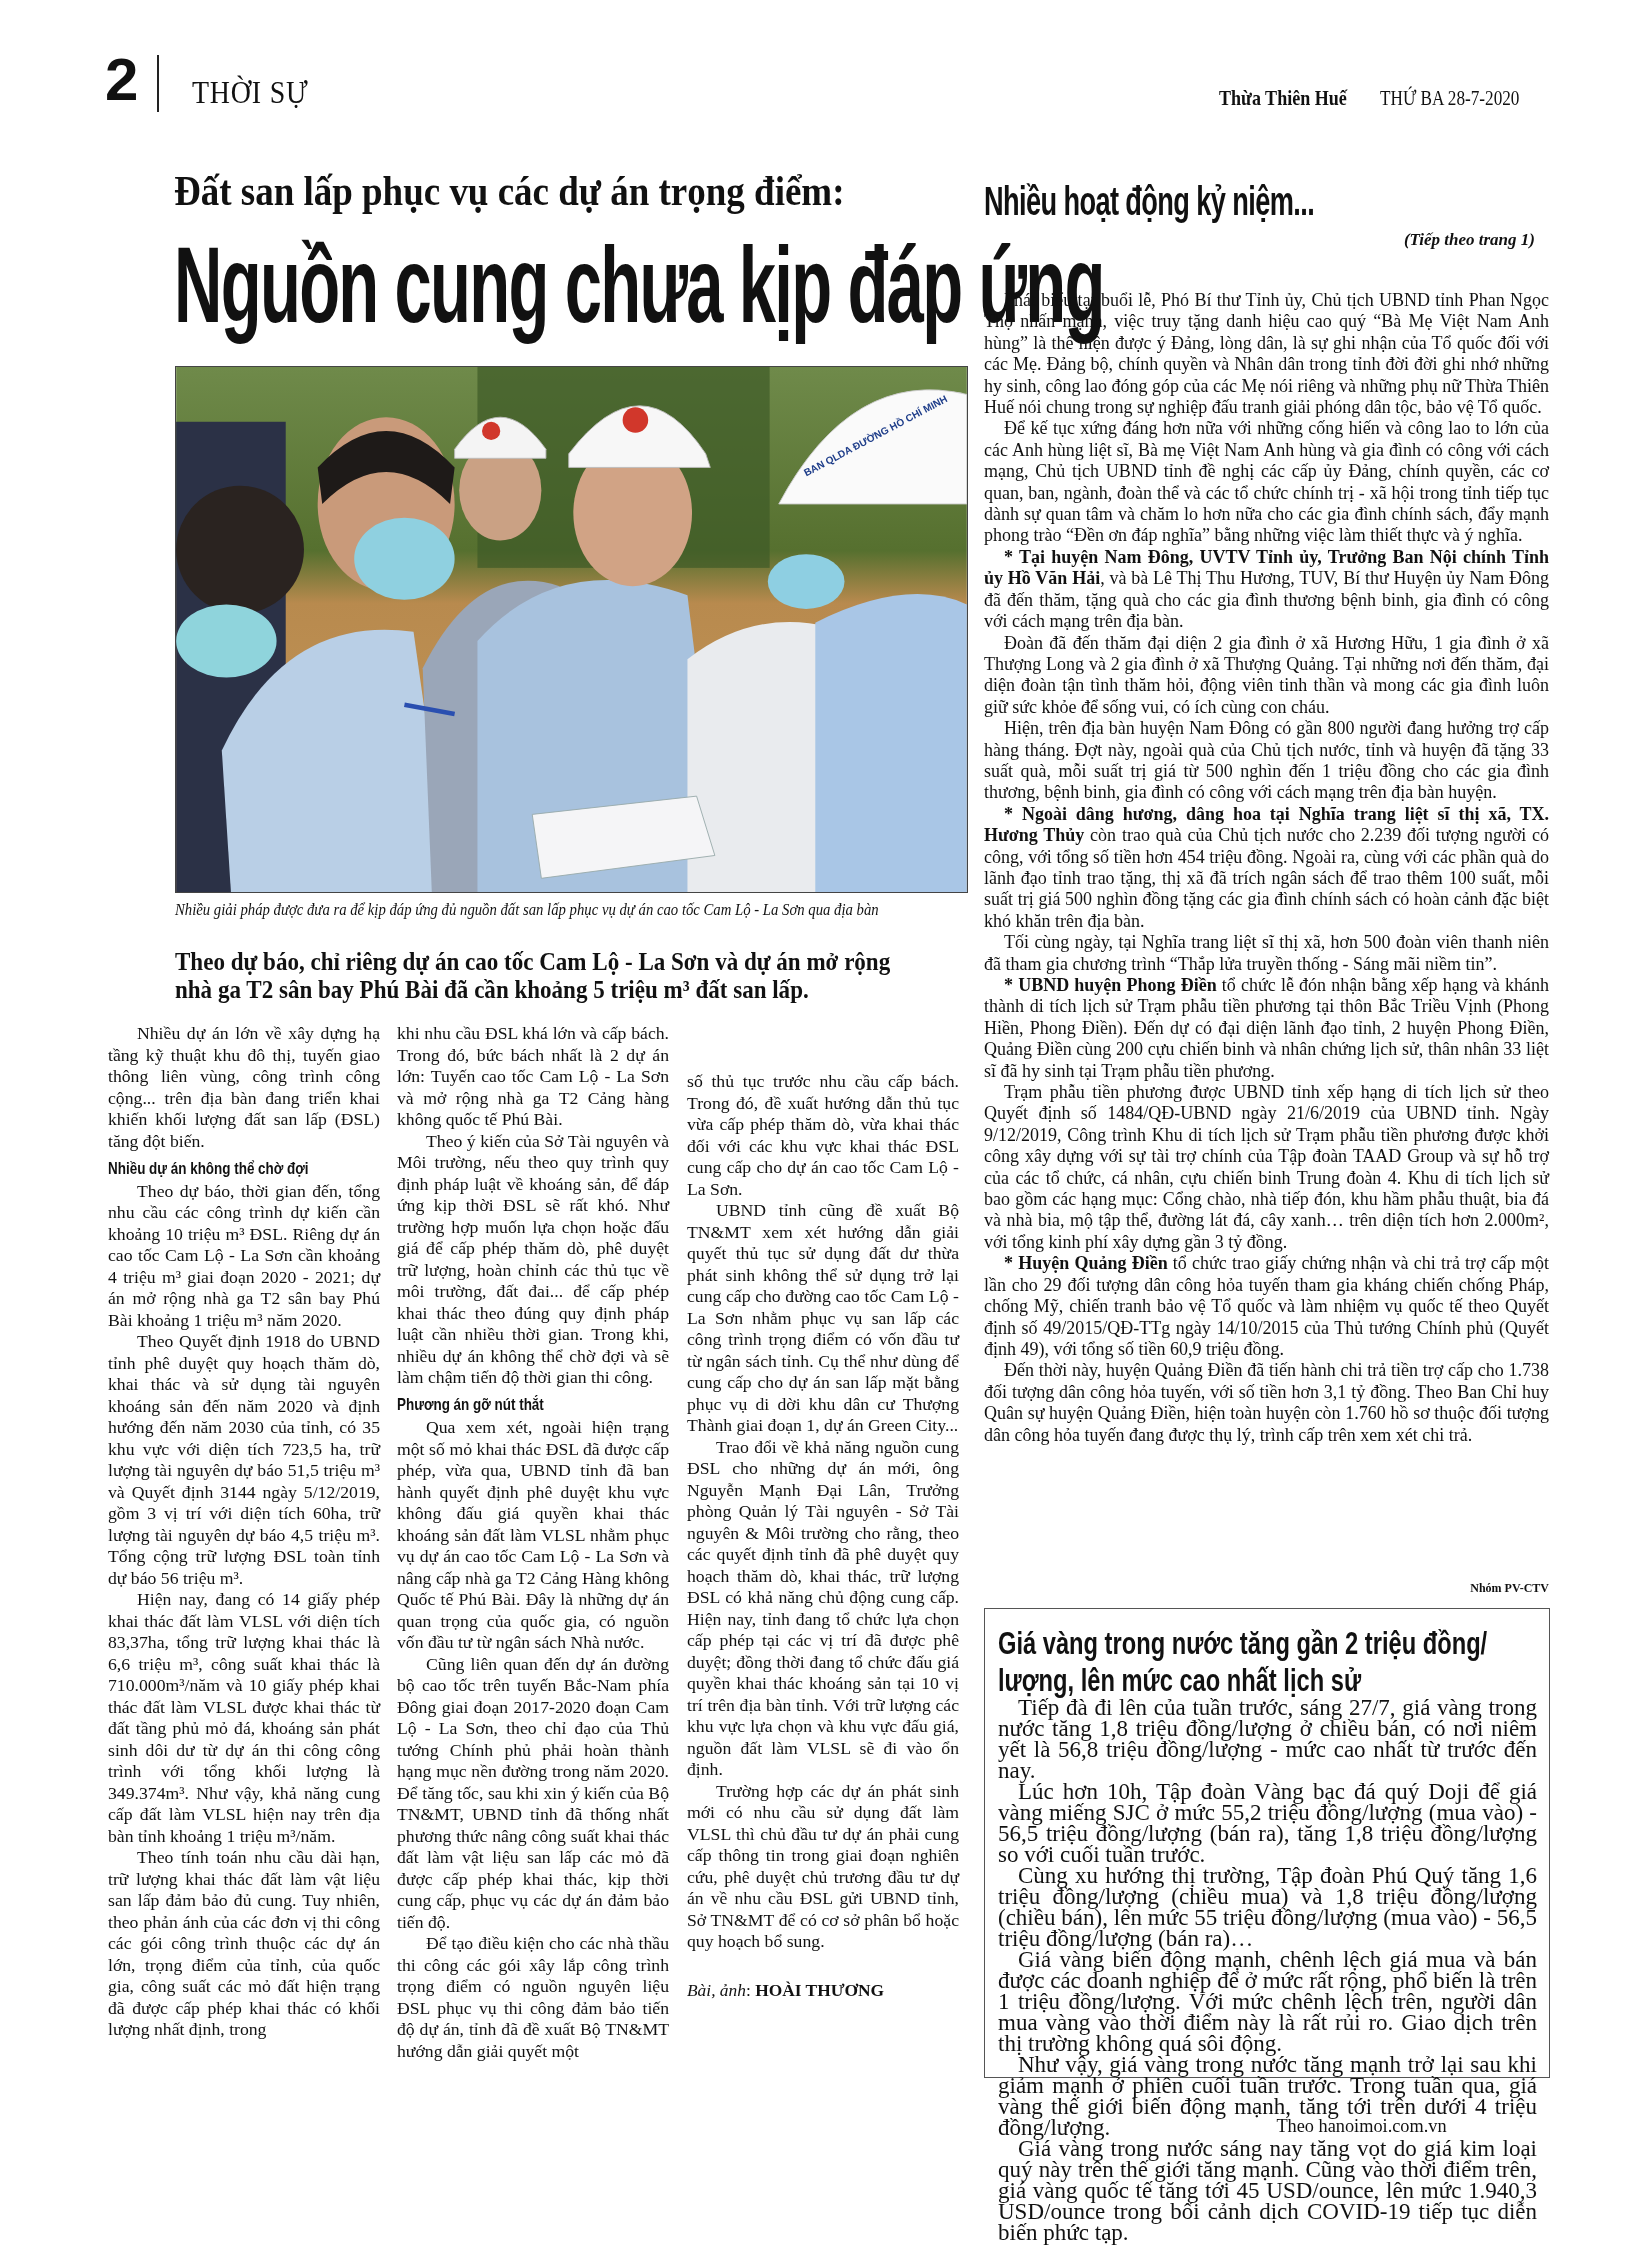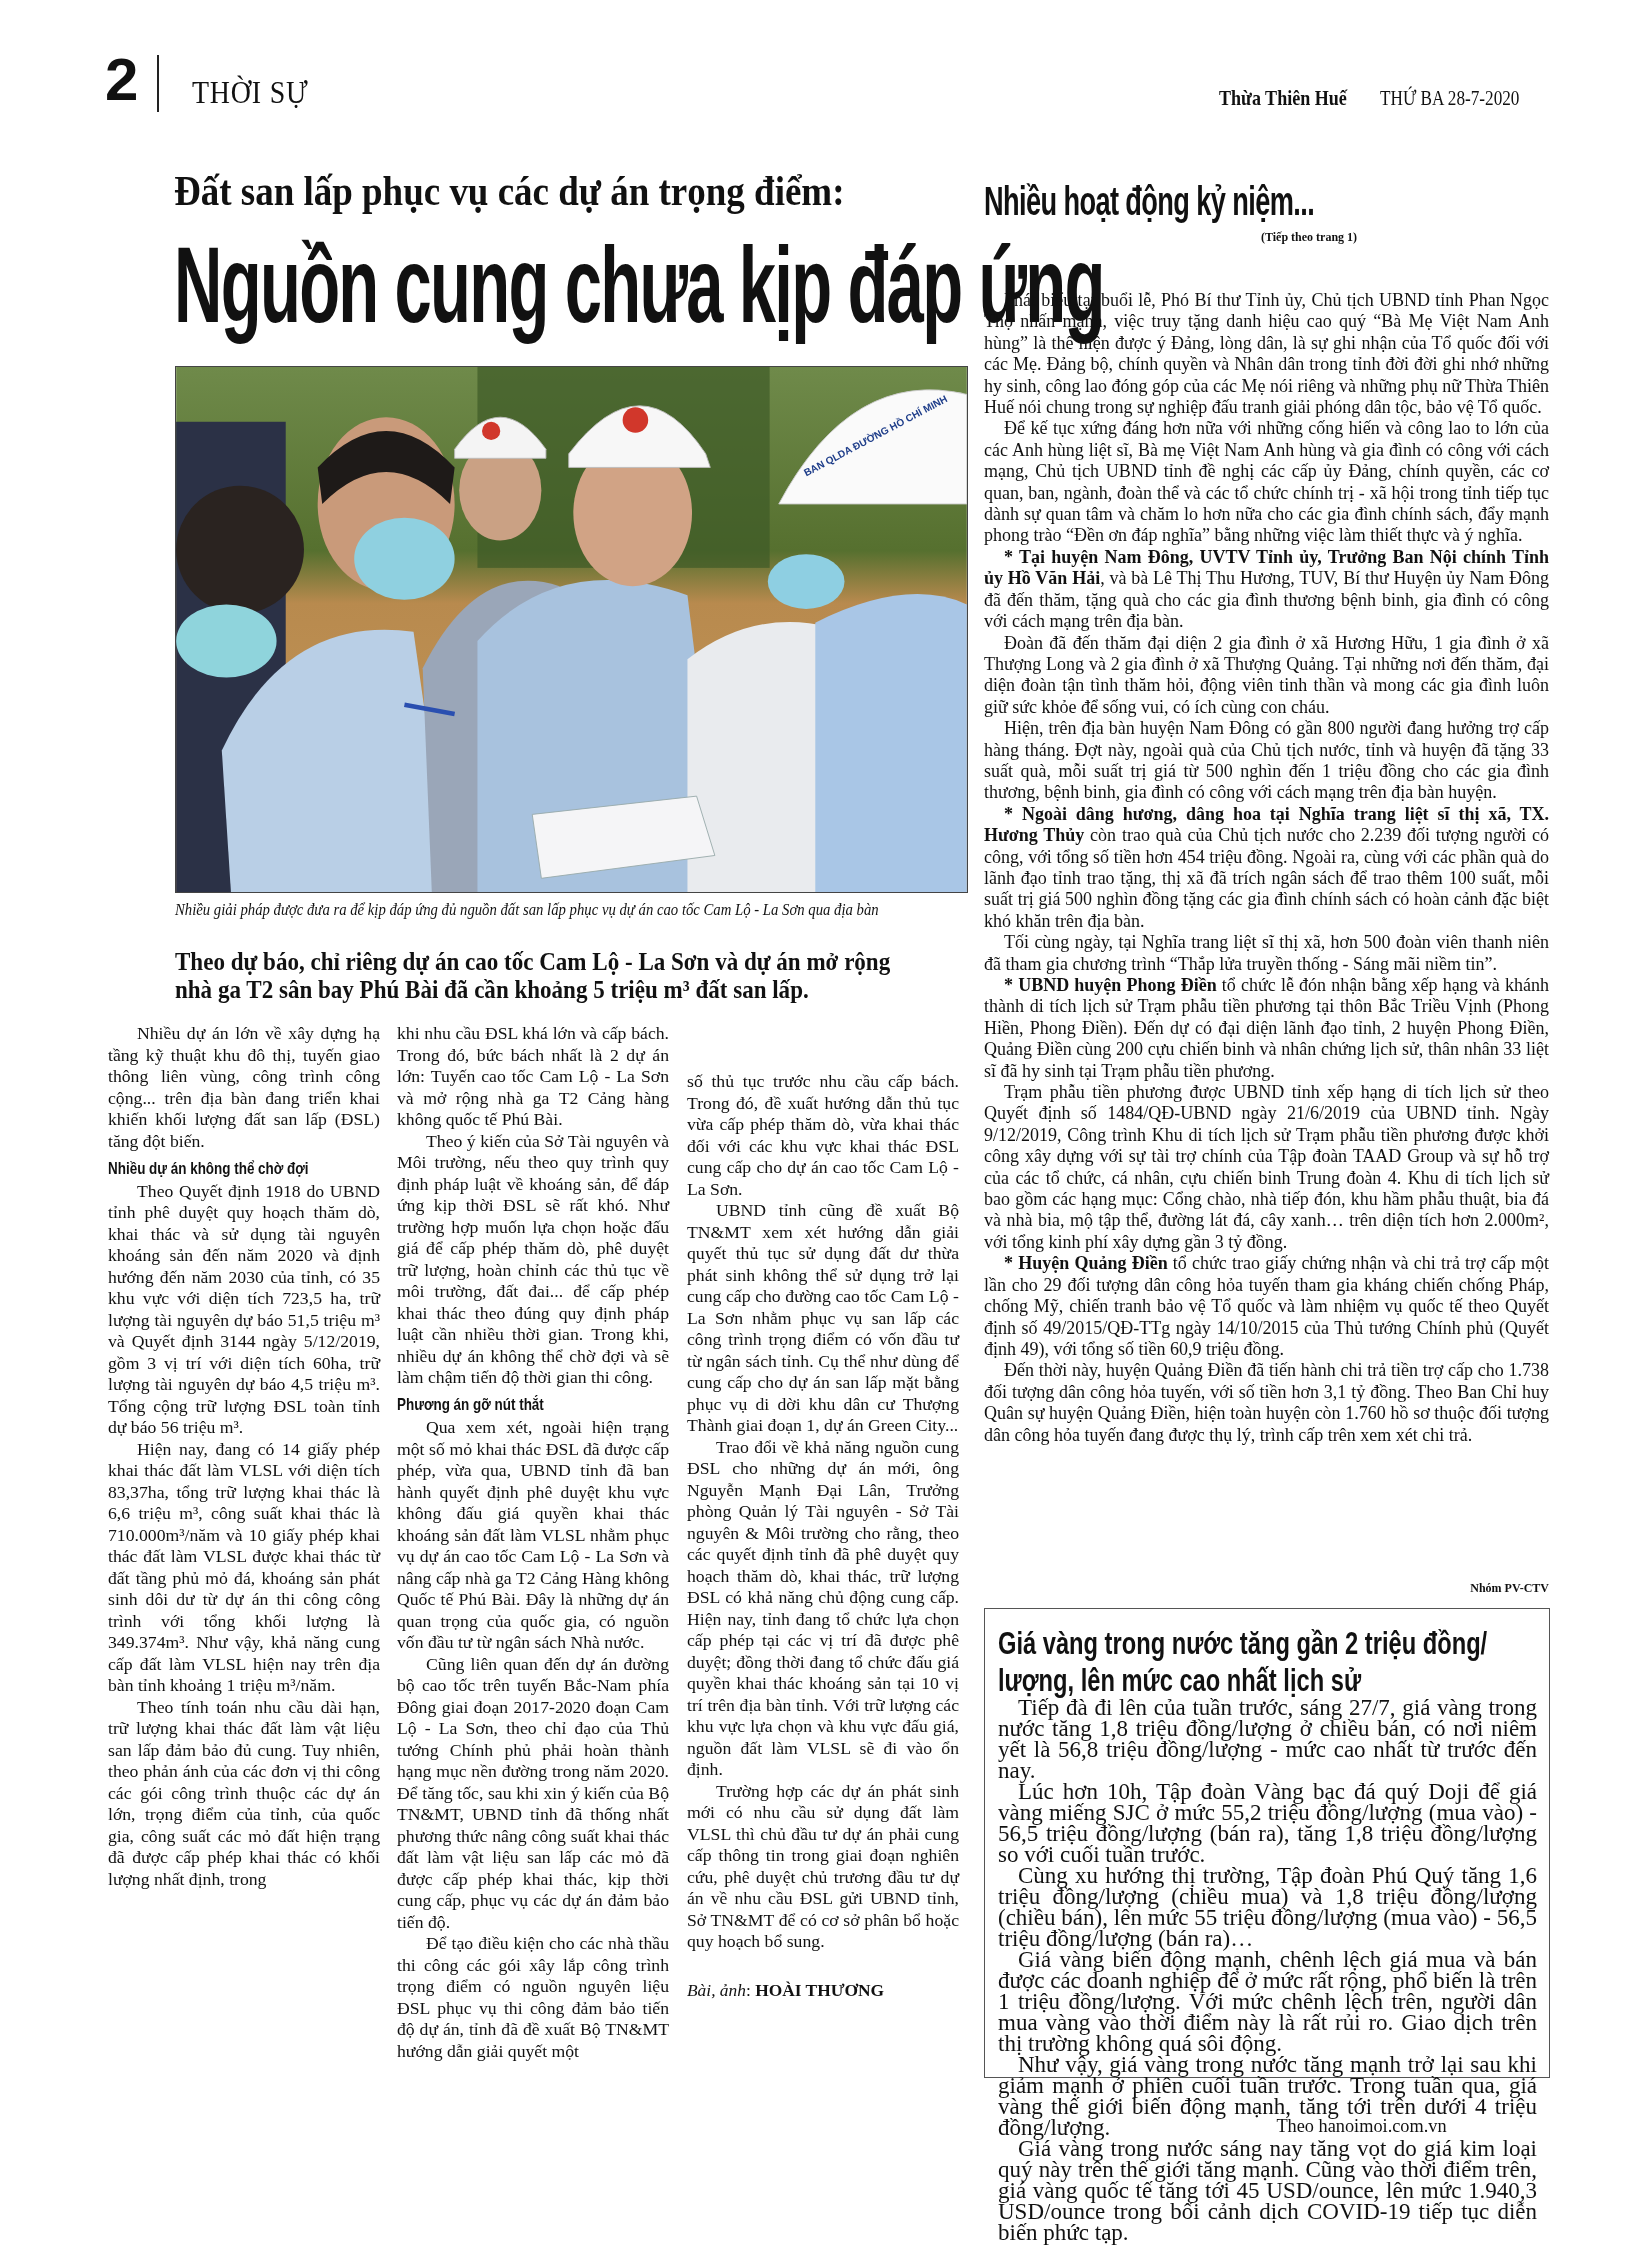--- a/index.html
+++ b/index.html
@@ -29,21 +29,21 @@
   .col h3 { margin:5.5px 0 1.8px 0; font-family:"Liberation Sans", sans-serif; font-weight:bold; font-size:16.4px; transform:scaleX(0.82); transform-origin:left; white-space:nowrap; }
   #col-1 { left:108px; }
   #col-2 { left:397px; }
   #col-3 { left:687px;margin-top:48px; }
   .byline { margin-top:27.4px !important; text-indent:0 !important; font-size:17.4px; }
   .byline i { font-style:italic; }
   .byline b { font-weight:bold; }
 
   
   #side-title { left:984px; top:179px; font-family:"Liberation Sans", sans-serif; font-size:40px; font-weight:bold; white-space:nowrap; letter-spacing:-0.9px; transform:scaleX(0.68); transform-origin:left; }
-  #side-cont { left:1261px; top:230px; width:274px; font-size:12px; font-weight:bold; }
+  #side-cont { left:1261px; top:230px; width:274px; text-align:right; font-size:17px; font-style:italic; font-weight:bold; }
   #side-body { left:984px; top:242px; width:565px; font-size:18px; line-height:21.4px; text-align:justify;margin-top:48px; }
   #side-body p { margin:0; text-indent:20px; }
   #side-body b { font-weight:bold; }
   #side-sign { left:1279px; top:1581px; width:270px; text-align:right; font-size:12px; font-weight:bold; }
 
   
   #gold-box { left:984px; top:1608px; width:564px; height:468px; border:1.4px solid #555; }
   #gold-title { left:998px; top:1625px; width:539px; font-family:"Liberation Sans", sans-serif; font-size:32px; font-weight:bold; line-height:37px; transform:scaleX(0.74); transform-origin:left; white-space:nowrap; }
   #gold-body { left:998px; top:1697px; width:539px; font-size:23px; line-height:21px; text-align:justify; }
   #gold-body p { margin:0; text-indent:20px; }
@@ -102,20 +102,21 @@
     <path d="M390 490 L570 470 L590 535 L400 560 Z" fill="#f5f5f7" stroke="#9aa"></path>
     <line x1="250" y1="370" x2="305" y2="380" stroke="#2a4fb0" stroke-width="5"></line>
   </svg>
 </div>
 <div class="abs" id="photo-caption">Nhiều giải pháp được đưa ra để kịp đáp ứng đủ nguồn đất san lấp phục vụ dự án cao tốc Cam Lộ - La Sơn qua địa bàn</div>
 <div class="abs" id="sapo">Theo dự báo, chỉ riêng dự án cao tốc Cam Lộ - La Sơn và dự án mở rộng nhà ga T2 sân bay Phú Bài đã cần khoảng 5 triệu m³ đất san lấp.</div>
 
 <div class="col" id="col-1">
   <p>Nhiều dự án lớn về xây dựng hạ tầng kỹ thuật khu đô thị, tuyến giao thông liên vùng, công trình công cộng... trên địa bàn đang triển khai khiến khối lượng đất san lấp (ĐSL) tăng đột biến.</p>
   <h3>Nhiều dự án không thể chờ đợi</h3>
+  <p>Theo dự báo, thời gian đến, tổng nhu cầu các công trình dự kiến cần khoảng 10 triệu m³ ĐSL. Riêng dự án cao tốc Cam Lộ - La Sơn cần khoảng 4 triệu m³ giai đoạn 2020 - 2021; dự án mở rộng nhà ga T2 sân bay Phú Bài khoảng 1 triệu m³ năm 2020.</p>
   <p>Theo Quyết định 1918 do UBND tỉnh phê duyệt quy hoạch thăm dò, khai thác và sử dụng tài nguyên khoáng sản đến năm 2020 và định hướng đến năm 2030 của tỉnh, có 35 khu vực với diện tích 723,5 ha, trữ lượng tài nguyên dự báo 51,5 triệu m³ và Quyết định 3144 ngày 5/12/2019, gồm 3 vị trí với diện tích 60ha, trữ lượng tài nguyên dự báo 4,5 triệu m³. Tổng cộng trữ lượng ĐSL toàn tỉnh dự báo 56 triệu m³.</p>
   <p>Hiện nay, đang có 14 giấy phép khai thác đất làm VLSL với diện tích 83,37ha, tổng trữ lượng khai thác là 6,6 triệu m³, công suất khai thác là 710.000m³/năm và 10 giấy phép khai thác đất làm VLSL được khai thác từ đất tầng phủ mỏ đá, khoáng sản phát sinh dôi dư từ dự án thi công công trình với tổng khối lượng là 349.374m³. Như vậy, khả năng cung cấp đất làm VLSL hiện nay trên địa bàn tỉnh khoảng 1 triệu m³/năm.</p>
   <p>Theo tính toán nhu cầu dài hạn, trữ lượng khai thác đất làm vật liệu san lấp đảm bảo đủ cung. Tuy nhiên, theo phản ánh của các đơn vị thi công các gói công trình thuộc các dự án lớn, trọng điểm của tỉnh, của quốc gia, công suất các mỏ đất hiện trạng đã được cấp phép khai thác có khối lượng nhất định, trong</p>
 </div>
 <div class="col" id="col-2">
   <p class="noindent">khi nhu cầu ĐSL khá lớn và cấp bách. Trong đó, bức bách nhất là 2 dự án lớn: Tuyến cao tốc Cam Lộ - La Sơn và mở rộng nhà ga T2 Cảng hàng không quốc tế Phú Bài.</p>
   <p>Theo ý kiến của Sở Tài nguyên và Môi trường, nếu theo quy trình quy định pháp luật về khoáng sản, để đáp ứng kịp thời ĐSL sẽ rất khó. Như trường hợp muốn lựa chọn hoặc đấu giá để cấp phép thăm dò, phê duyệt trữ lượng, hoàn chỉnh các thủ tục về môi trường, đất đai... để cấp phép khai thác theo đúng quy định pháp luật cần nhiều thời gian. Trong khi, nhiều dự án không thể chờ đợi và sẽ làm chậm tiến độ thời gian thi công.</p>
   <h3>Phương án gỡ nút thắt</h3>
   <p>Qua xem xét, ngoài hiện trạng một số mỏ khai thác ĐSL đã được cấp phép, vừa qua, UBND tỉnh đã ban hành quyết định phê duyệt khu vực không đấu giá quyền khai thác khoáng sản đất làm VLSL nhằm phục vụ dự án cao tốc Cam Lộ - La Sơn và nâng cấp nhà ga T2 Cảng Hàng không Quốc tế Phú Bài. Đây là những dự án quan trọng của quốc gia, có nguồn vốn đầu tư từ ngân sách Nhà nước.</p>
   <p>Cũng liên quan đến dự án đường bộ cao tốc trên tuyến Bắc-Nam phía Đông giai đoạn 2017-2020 đoạn Cam Lộ - La Sơn, theo chỉ đạo của Thủ tướng Chính phủ phải hoàn thành hạng mục nền đường trong năm 2020. Để tăng tốc, sau khi xin ý kiến của Bộ TN&amp;MT, UBND tỉnh đã thống nhất phương thức nâng công suất khai thác đất làm vật liệu san lấp các mỏ đã được cấp phép khai thác, kịp thời cung cấp, phục vụ các dự án đảm bảo tiến độ.</p>

